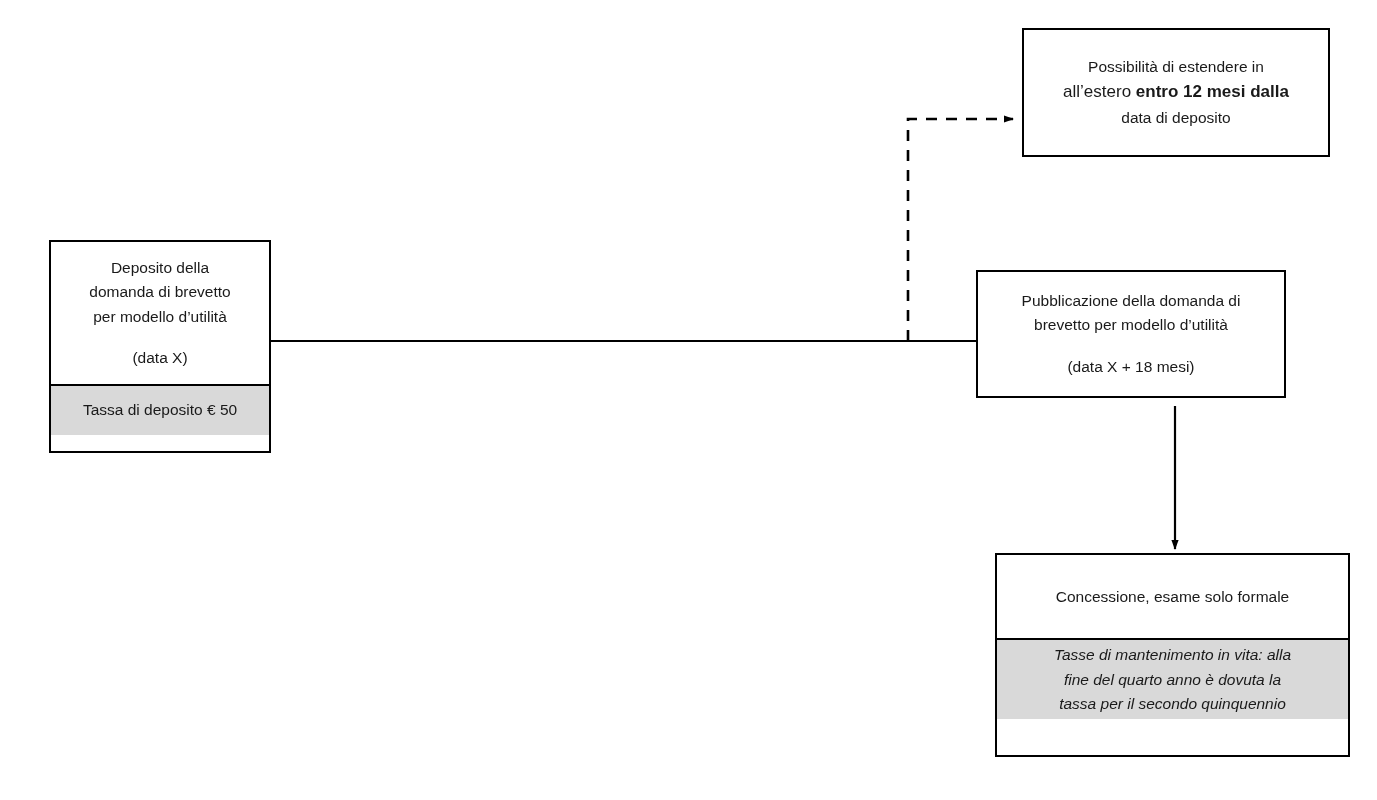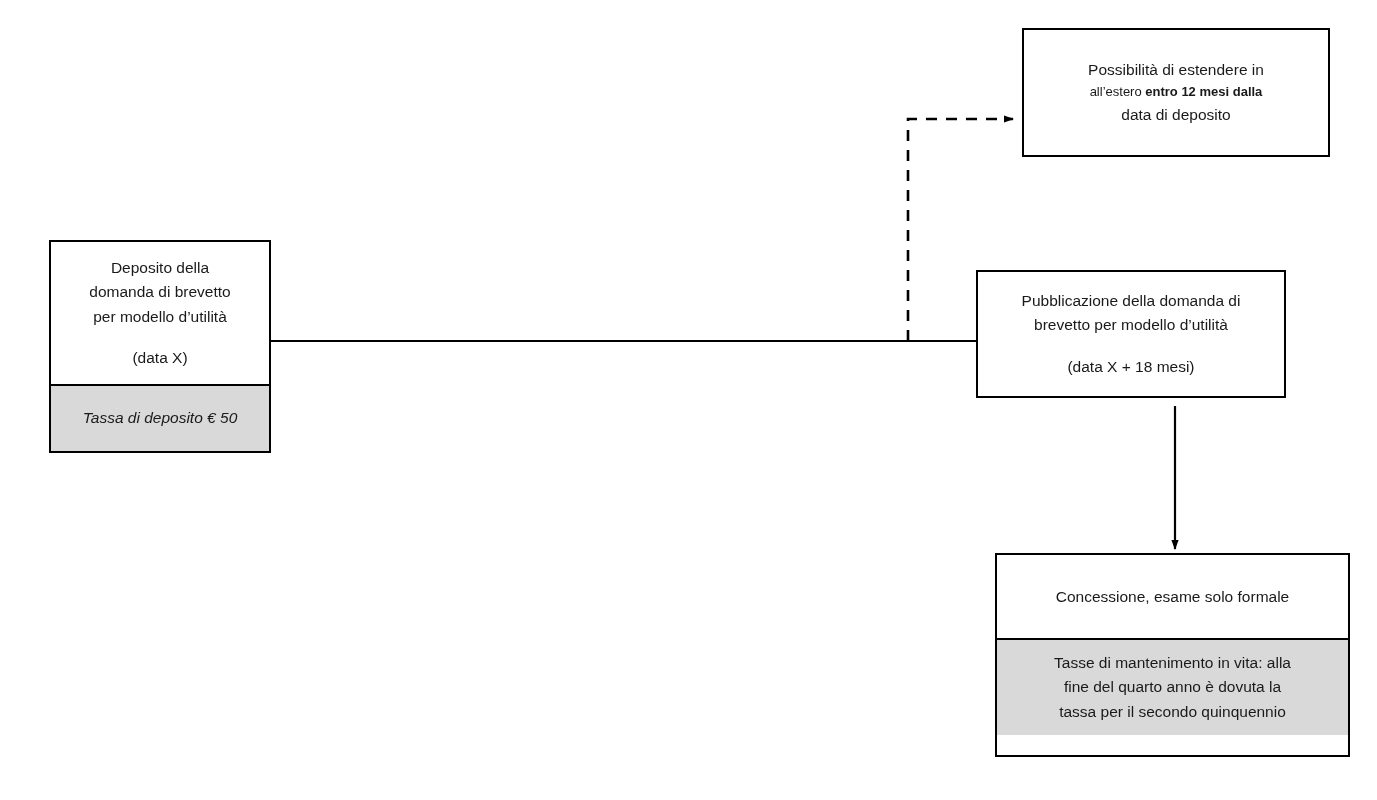--- a/index.html
+++ b/index.html
@@ -52,21 +52,21 @@
     font-size: 15.5px;
     line-height: 1.55;
     text-align: center;
     white-space: pre;
   }
   .line.bold { font-weight: normal; }
   .line.spacer-above { margin-top: 17px; }
 
   .mixed {
     color: #1a1a1a;
-    font-size: 13px;
+    font-size: 17px;
     line-height: 1.55;
     text-align: center;
   }
   .mixed b { font-weight: bold; }
 
   svg.edges {
     position: absolute;
     left: 0;
     top: 0;
     width: 1377px;
@@ -99,21 +99,21 @@
     </g>
   </svg>
 
   <div class="node" style="left:49px; top:240px; width:222px; height:213px;">
     <div class="node-body" style="height:142px;">
       <div class="line">Deposito della</div>
       <div class="line">domanda di brevetto</div>
       <div class="line">per modello d’utilità</div>
       <div class="line bold spacer-above">(data X)</div>
     </div>
-    <div class="node-footer" style="height:67px;font-style:italic;">
+    <div class="node-footer" style="height:51px;">
       <div class="line">Tassa di deposito € 50</div>
     </div>
   </div>
 
   <div class="node" style="left:1022px; top:28px; width:308px; height:129px;">
     <div class="node-body" style="height:100%;">
       <div class="line">Possibilità di estendere in</div>
       <div class="mixed"><span>all’estero </span><b>entro 12 mesi dalla</b></div>
       <div class="line bold">data di deposito</div>
     </div>
@@ -124,20 +124,20 @@
       <div class="line">Pubblicazione della domanda di</div>
       <div class="line">brevetto per modello d’utilità</div>
       <div class="line bold spacer-above">(data X + 18 mesi)</div>
     </div>
   </div>
 
   <div class="node" style="left:995px; top:553px; width:355px; height:204px;">
     <div class="node-body" style="height:83px; justify-content:flex-start; padding-top:30px;">
       <div class="line">Concessione, esame solo formale</div>
     </div>
-    <div class="node-footer" style="height:97px;">
+    <div class="node-footer" style="height:81px;font-style:italic;">
       <div class="line">Tasse di mantenimento in vita: alla</div>
       <div class="line">fine del quarto anno è dovuta la</div>
       <div class="line">tassa per il secondo quinquennio</div>
     </div>
   </div>
 
 </div>
 
 </body></html>

